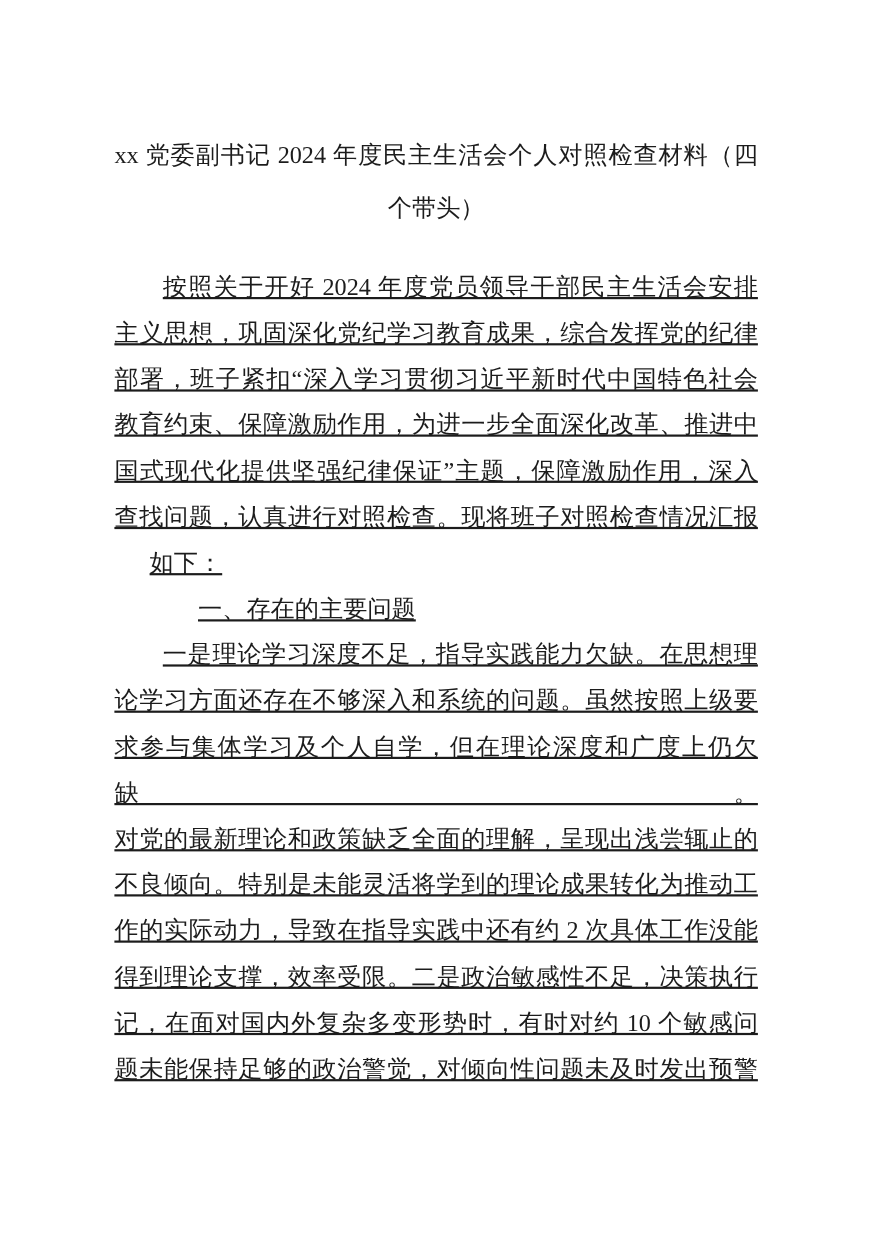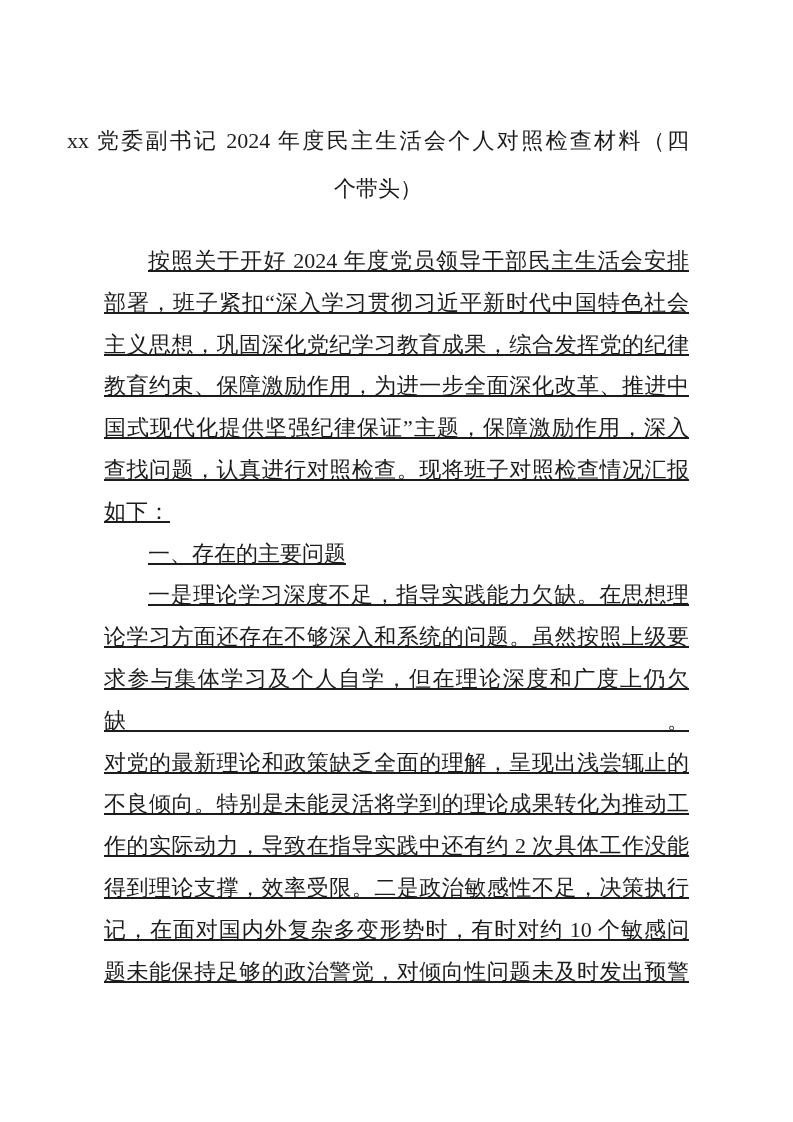--- a/index.html
+++ b/index.html
@@ -12,21 +12,21 @@
     width: 793px;
     height: 1122px;
     background: #ffffff;
     overflow: hidden;
     color: #1c1c1c;
     font-family: "Liberation Serif", "DejaVu Serif", serif;
     -webkit-font-smoothing: antialiased;
   }
   .doc-title {
     margin: 0;
-    padding: 117px 104px 0 67px;
+    padding: 117px 104px 0 104px;
     font-weight: normal;
   }
   .title-line {
     font-size: 22px;
     line-height: 48px;
     white-space: normal;
   }
   .doc-body {
     margin: 27px 104px 0 104px;
     text-decoration: underline;
@@ -37,20 +37,21 @@
   }
   
   .stretch {
     text-align: justify;
     text-align-last: justify;
     text-justify: inter-character;
   }
   .left {
     text-align: left;
     text-align-last: left;
+    margin-left: 32px;
   }
   .center {
     text-align: left;
     text-align-last: center;
   }
   .indent {
     text-indent: 2em;
   }
 </style>
 </head>
@@ -58,22 +59,22 @@
 
 <div class="page">
 
   <h1 class="doc-title">
     <div class="title-line stretch">xx 党委副书记 2024 年度民主生活会个人对照检查材料（四</div>
     <div class="title-line center">个带头）</div>
   </h1>
 
   <div class="doc-body">
     <div class="doc-line stretch indent">按照关于开好 2024 年度党员领导干部民主生活会安排</div>
+    <div class="doc-line stretch">主义思想，巩固深化党纪学习教育成果，综合发挥党的纪律</div>
     <div class="doc-line stretch">部署，班子紧扣“深入学习贯彻习近平新时代中国特色社会</div>
-    <div class="doc-line stretch">主义思想，巩固深化党纪学习教育成果，综合发挥党的纪律</div>
     <div class="doc-line stretch">教育约束、保障激励作用，为进一步全面深化改革、推进中</div>
     <div class="doc-line stretch">国式现代化提供坚强纪律保证”主题，保障激励作用，深入</div>
     <div class="doc-line stretch">查找问题，认真进行对照检查。现将班子对照检查情况汇报</div>
     <div class="doc-line left">如下：</div>
     <div class="doc-line left indent">一、存在的主要问题</div>
     <div class="doc-line stretch indent">一是理论学习深度不足，指导实践能力欠缺。在思想理</div>
     <div class="doc-line stretch">论学习方面还存在不够深入和系统的问题。虽然按照上级要</div>
     <div class="doc-line stretch">求参与集体学习及个人自学，但在理论深度和广度上仍欠缺。</div>
     <div class="doc-line stretch">对党的最新理论和政策缺乏全面的理解，呈现出浅尝辄止的</div>
     <div class="doc-line stretch">不良倾向。特别是未能灵活将学到的理论成果转化为推动工</div>

